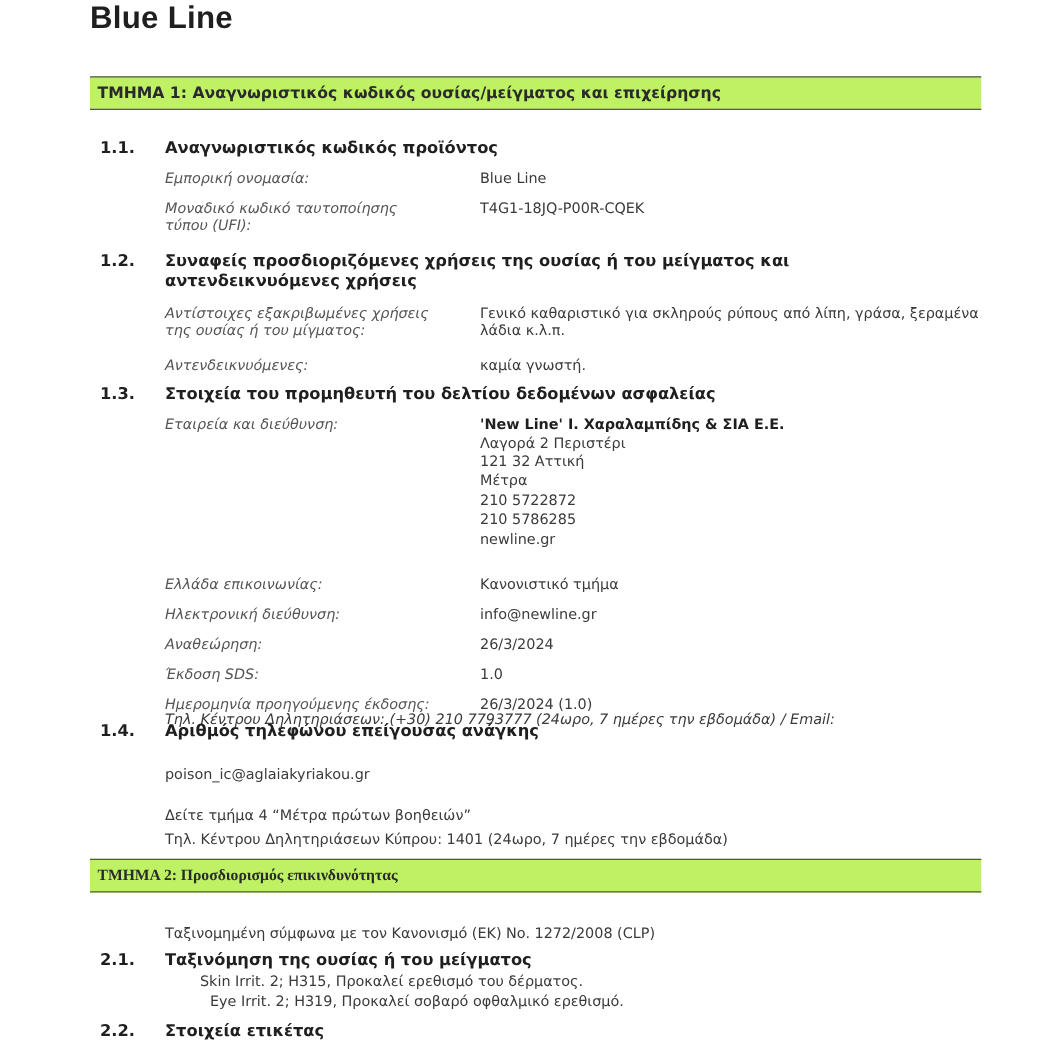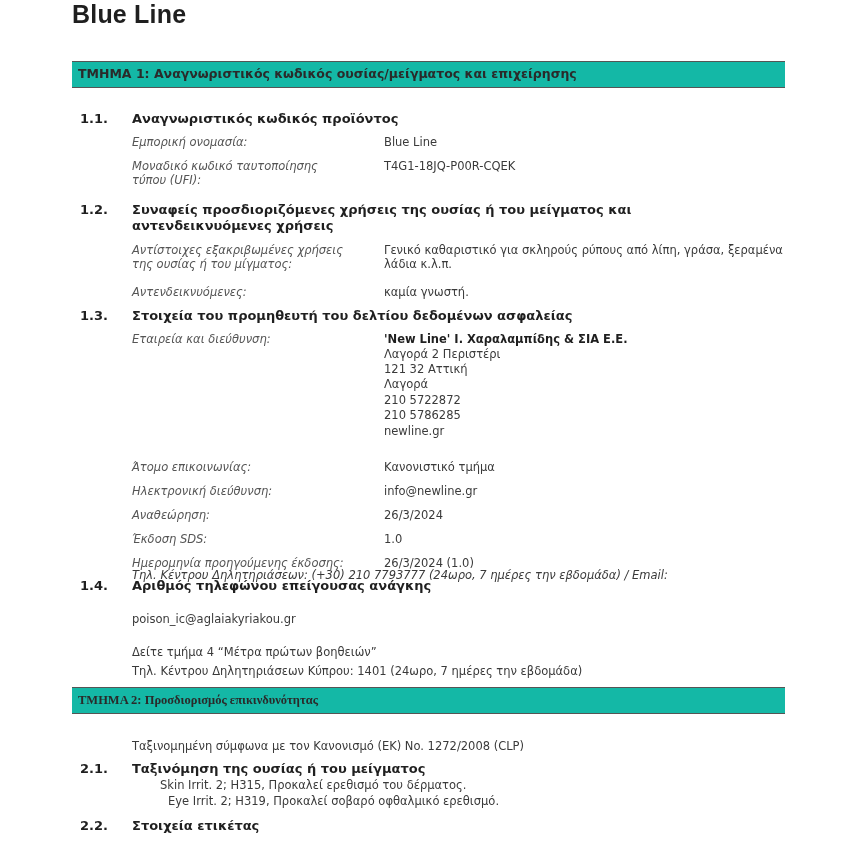--- a/index.html
+++ b/index.html
@@ -7,21 +7,21 @@
       width: 850px; height: 850px; overflow: hidden; position: relative;
       font-family: "DejaVu Sans", sans-serif; color: #2b2b2b;
     }
     .doc-title {
       position: absolute; left: 72px; top: 0px;
       font-family: "Liberation Sans", sans-serif;
       font-size: 25px; font-weight: bold; color: #1f1f1f; letter-spacing: 0.2px;
     }
     .section-bar {
       position: absolute; left: 72px; width: 713px; height: 27px;
-      background: #14b8a6; border-top: 1.5px solid #555; border-bottom: 1.5px solid #555;
+      background: #bef264; border-top: 1.5px solid #555; border-bottom: 1.5px solid #555;
       box-sizing: border-box;
       font-size: 12.5px; font-weight: bold; color: #2a2a2a;
       padding-left: 6px; line-height: 24px;
     }
     .sub {
       position: absolute; left: 80px;
       font-size: 13px; font-weight: bold; color: #1f1f1f;
     }
     .sub .num { position: absolute; left: 0; width: 50px; }
     .sub .ttl { position: absolute; left: 52px; width: 620px; line-height: 16px; }
@@ -72,34 +72,34 @@
   <span class="lbl">Εταιρεία και διεύθυνση:</span>
   <span class="val bold">'New Line' Ι. Χαραλαμπίδης &amp; ΣΙΑ Ε.Ε.</span>
 </div>
 <div class="row" style="top:347px;">
     <span class="val">Λαγορά 2 Περιστέρι</span>
   </div>
 <div class="row" style="top:362px;">
     <span class="val">121 32 Αττική</span>
   </div>
 <div class="row" style="top:377px;">
-    <span class="val">Λαγορά</span>
+    <span class="val">Μέτρα</span>
   </div>
 <div class="row" style="top:393px;">
     <span class="val">210 5722872</span>
   </div>
 <div class="row" style="top:408px;">
     <span class="val">210 5786285</span>
   </div>
 <div class="row" style="top:424px;">
     <span class="val">newline.gr</span>
   </div>
 
 <div class="row" style="top:460px;">
-  <span class="lbl">Άτομο επικοινωνίας:</span>
+  <span class="lbl">Ελλάδα επικοινωνίας:</span>
   <span class="val">Κανονιστικό τμήμα</span>
 </div>
 <div class="row" style="top:484px;">
   <span class="lbl">Ηλεκτρονική διεύθυνση:</span>
   <span class="val">info@newline.gr</span>
 </div>
 <div class="row" style="top:508px;">
   <span class="lbl">Αναθεώρηση:</span>
   <span class="val">26/3/2024</span>
 </div>

